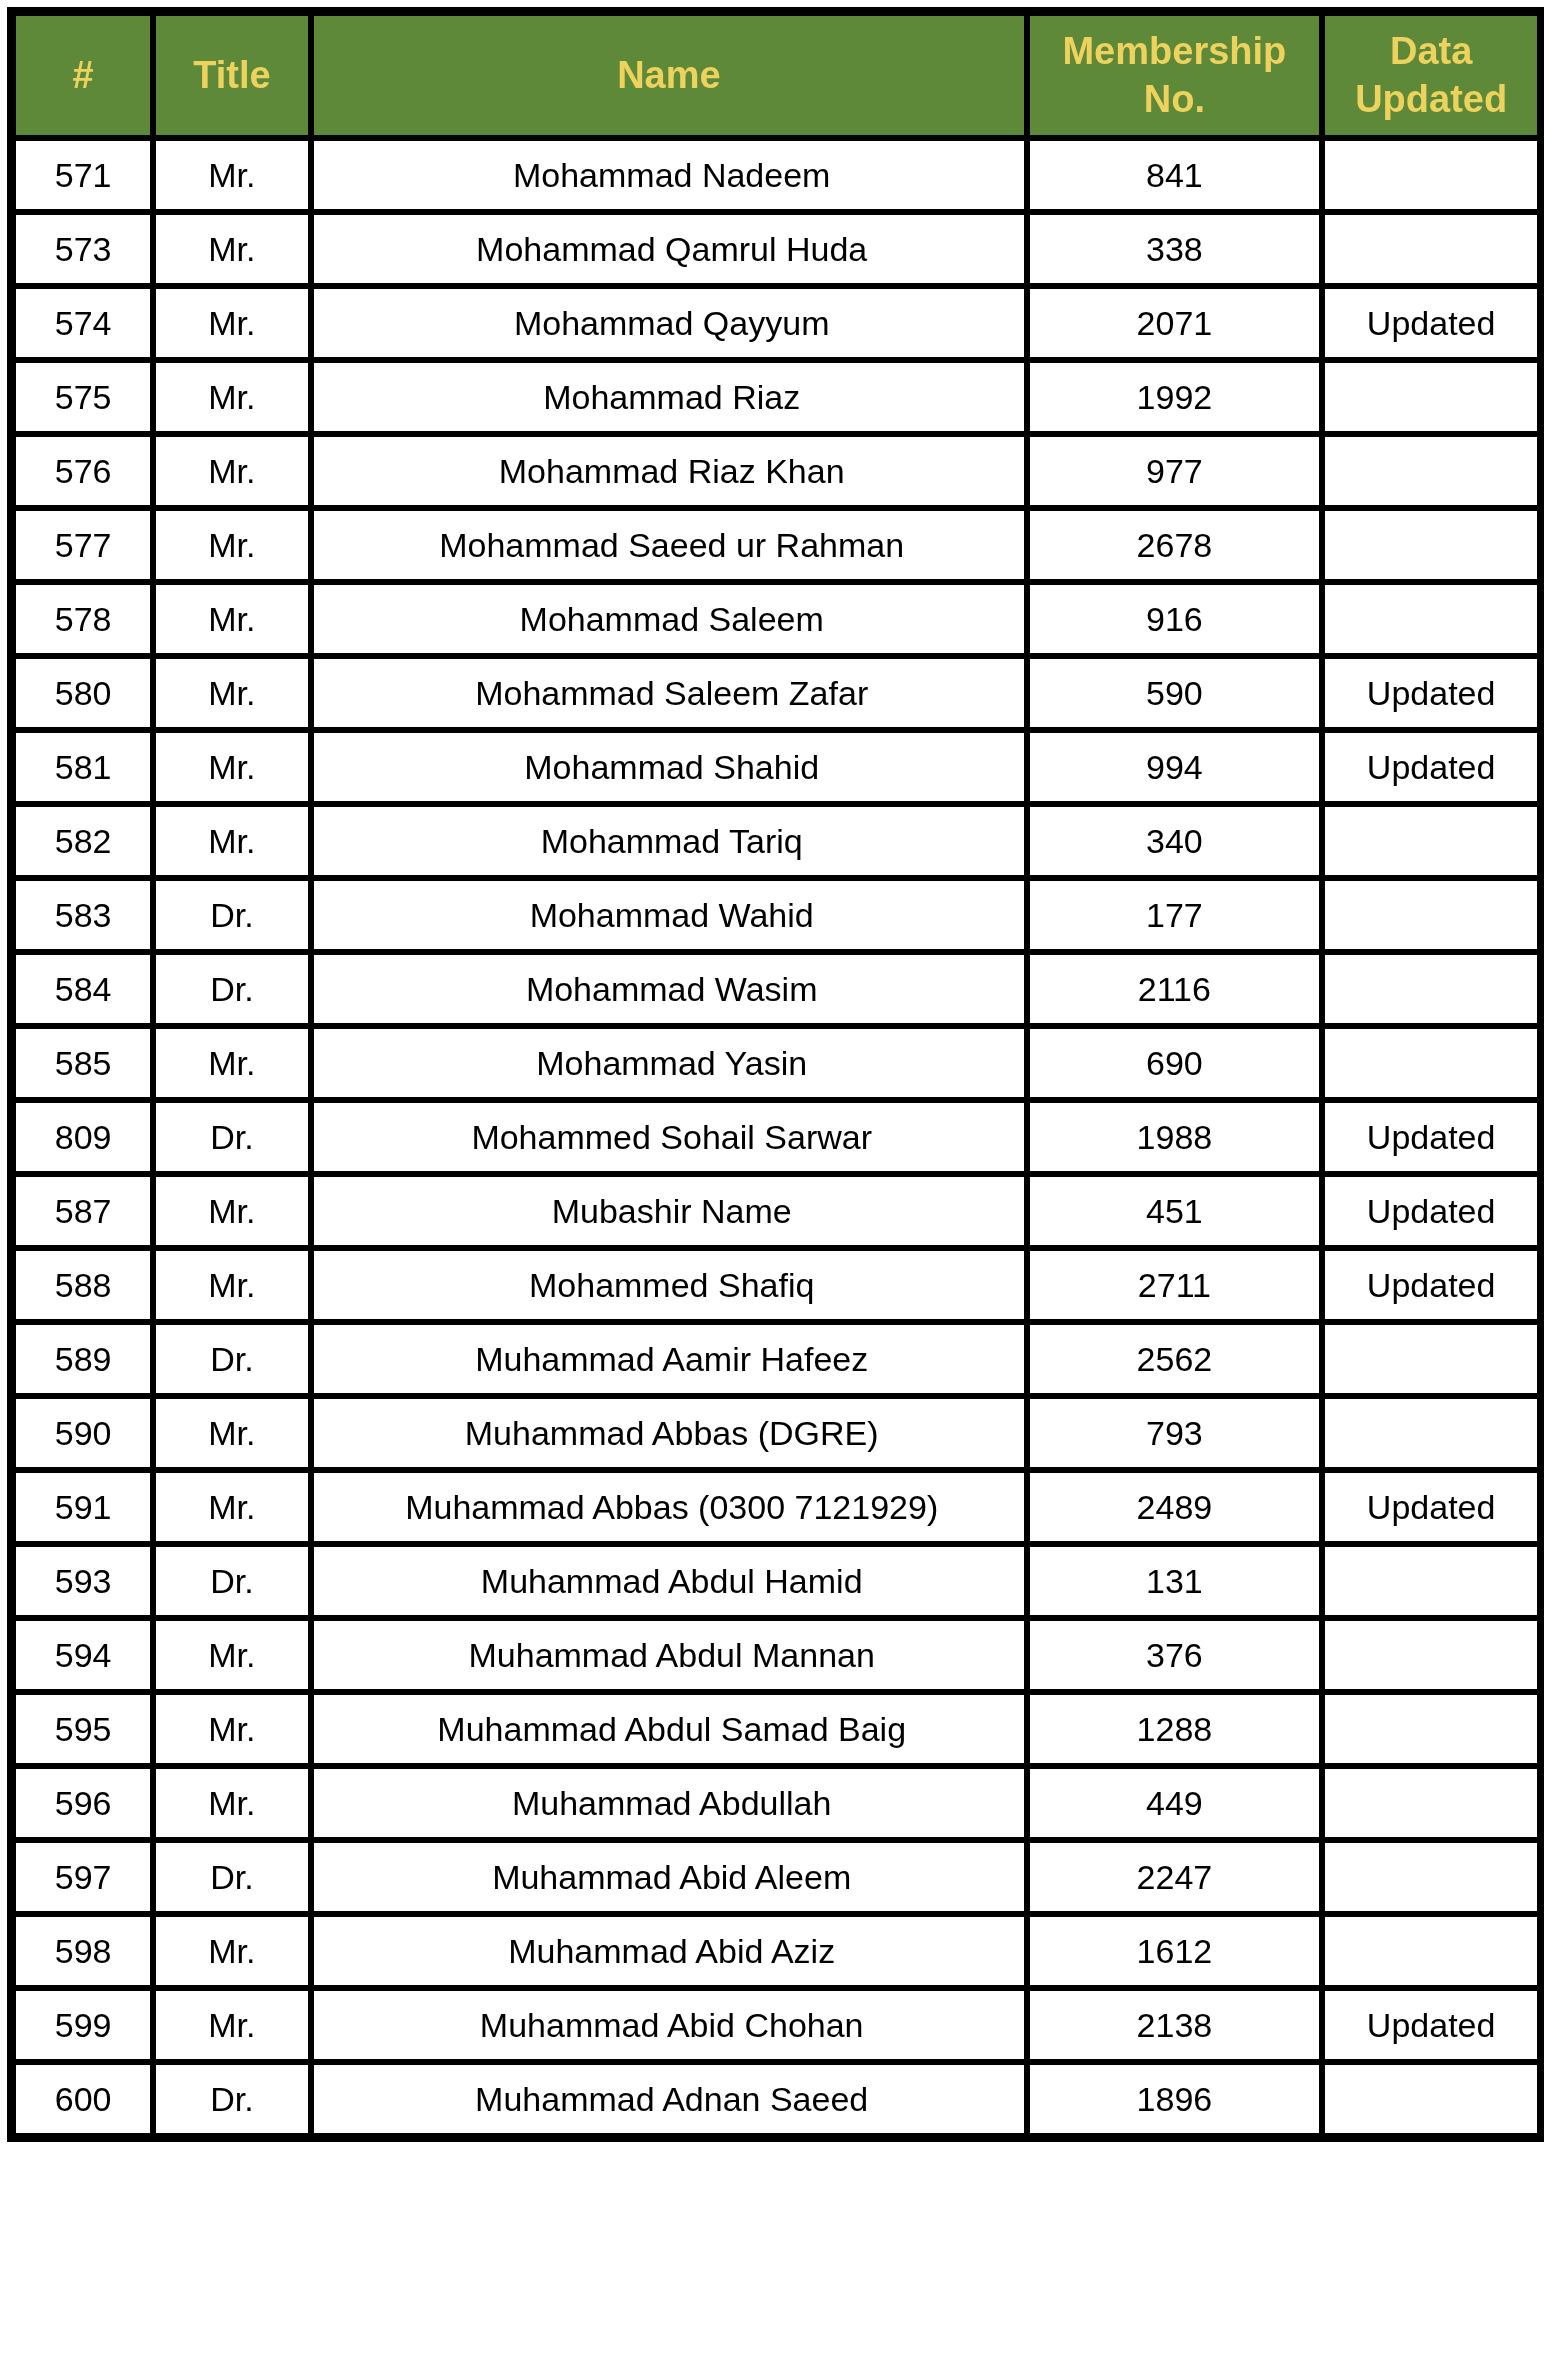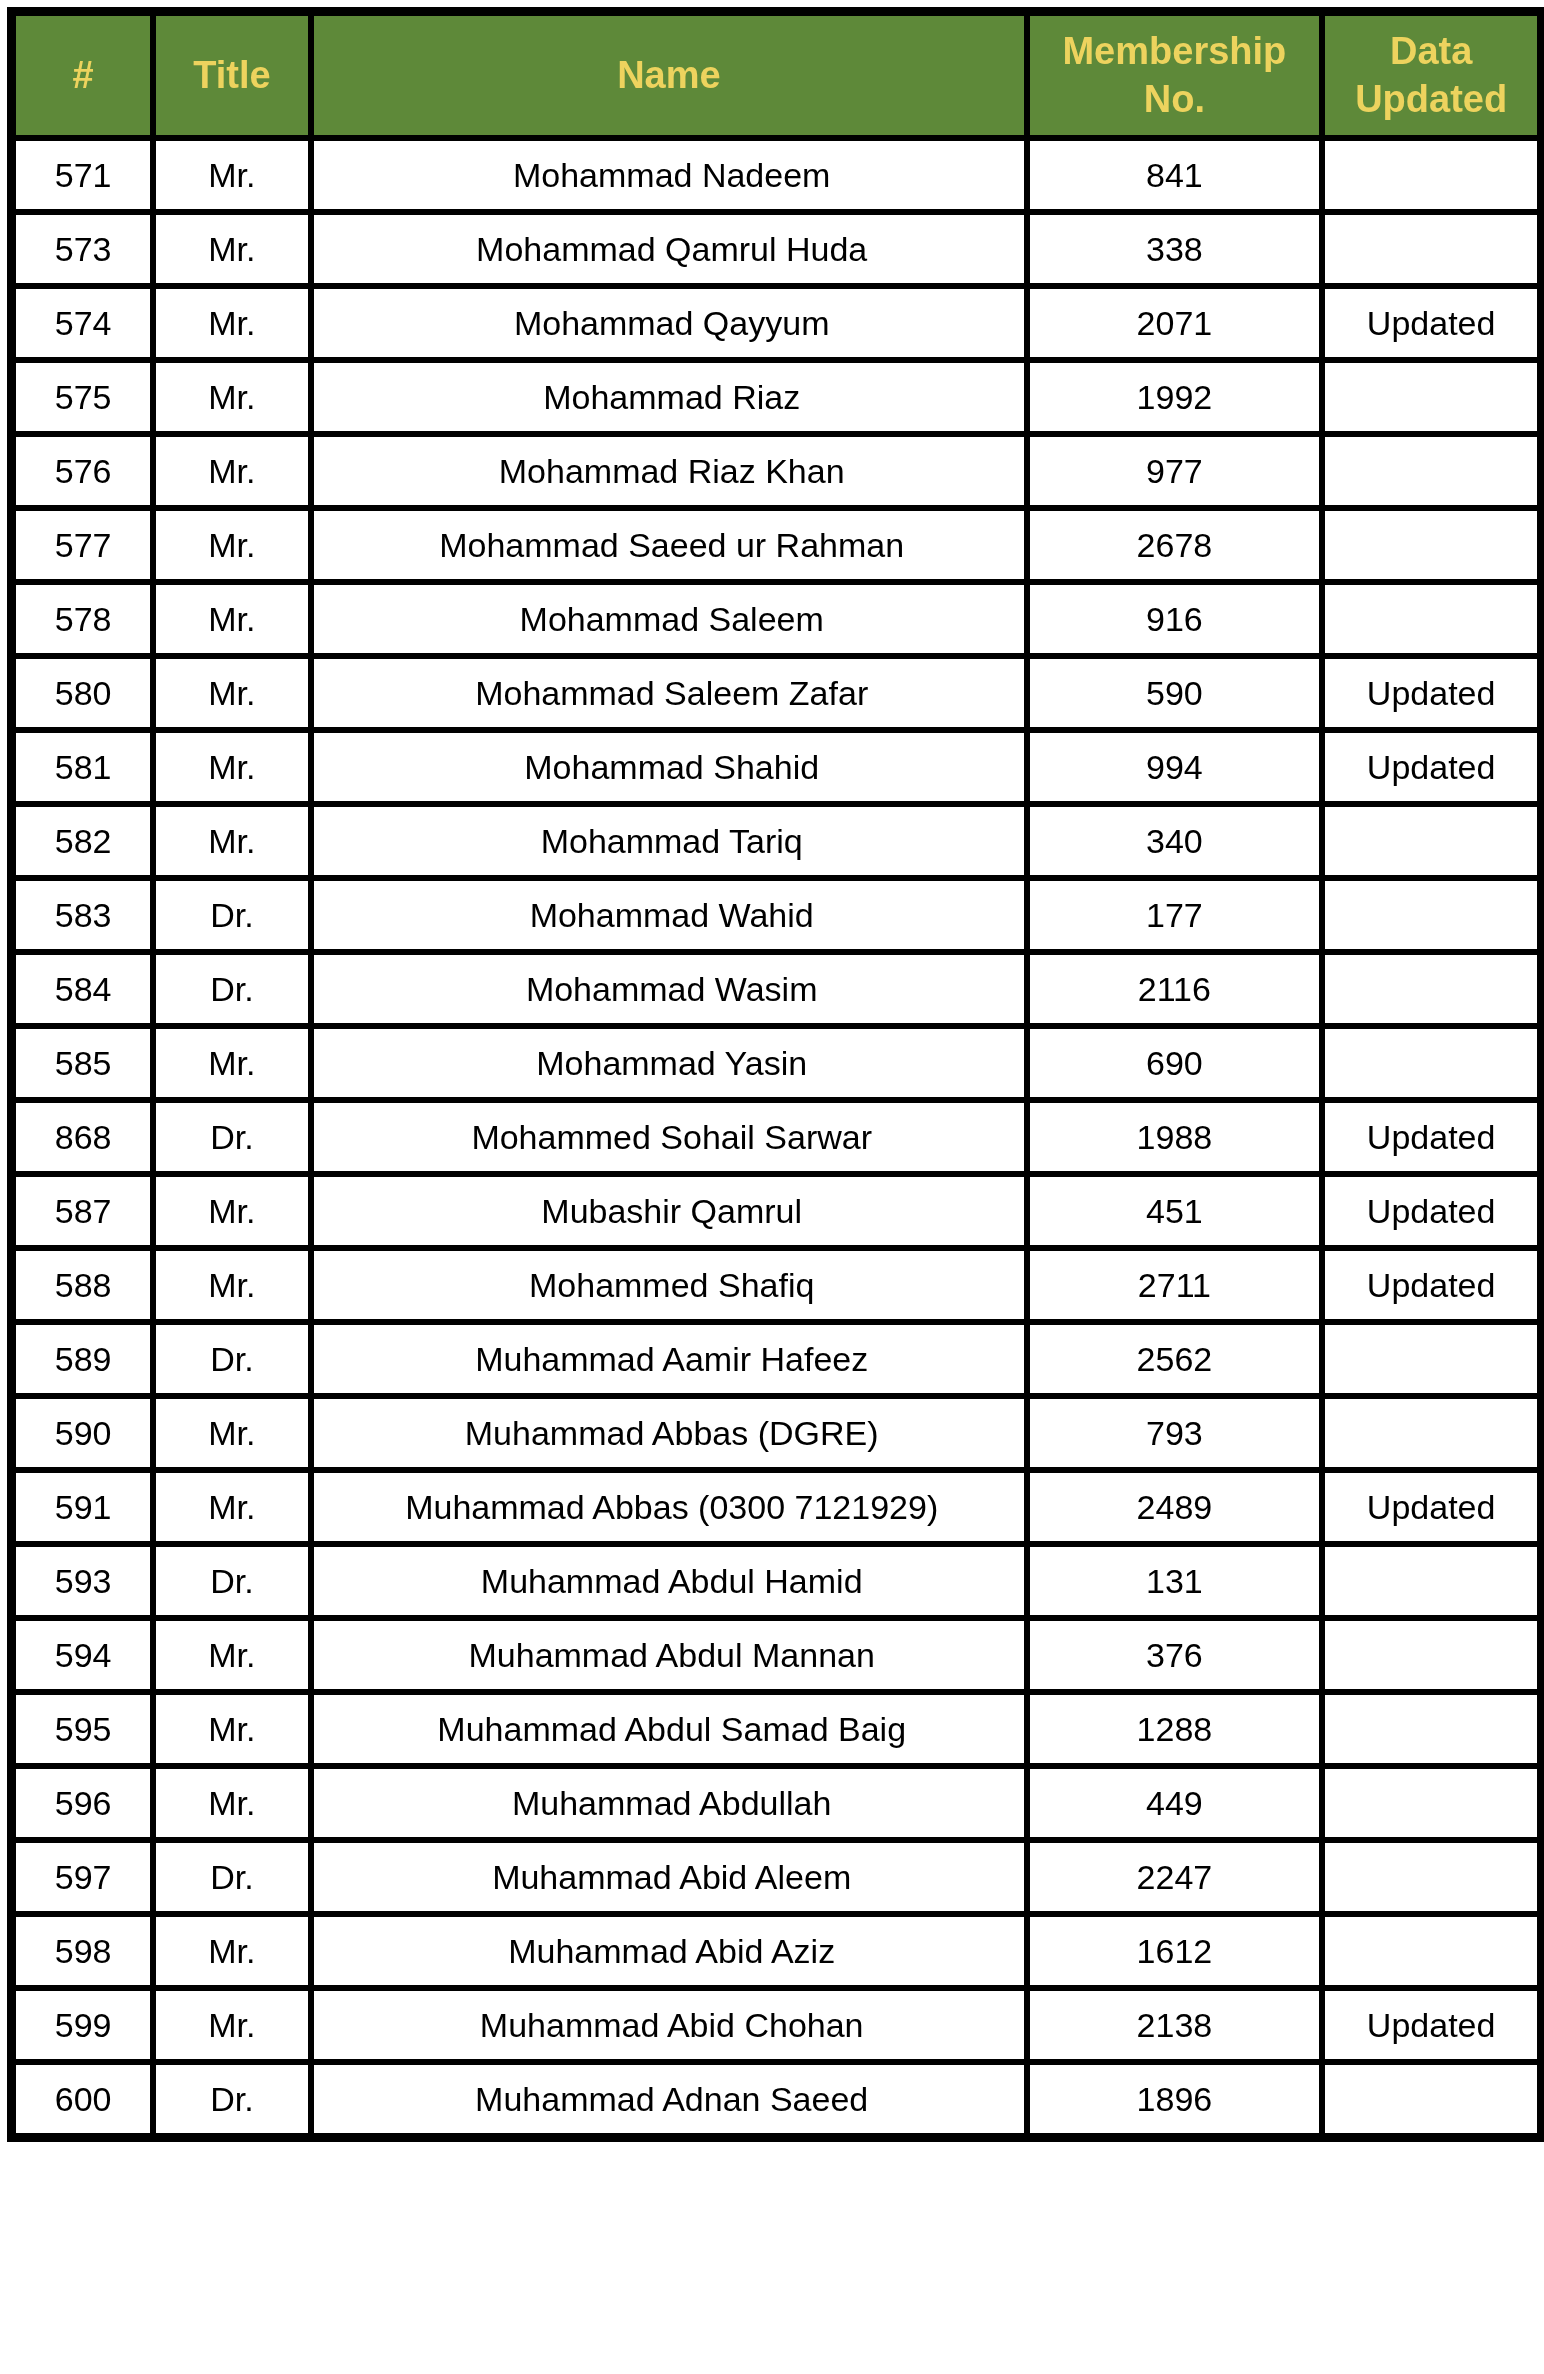--- a/index.html
+++ b/index.html
@@ -162,30 +162,30 @@
     <td class="center"></td>
   </tr>
         <tr>
     <td class="center">585</td>
     <td class="center">Mr.</td>
     <td class="name">Mohammad Yasin</td>
     <td class="center">690</td>
     <td class="center"></td>
   </tr>
         <tr>
-    <td class="center">868</td>
+    <td class="center">809</td>
     <td class="center">Dr.</td>
     <td class="name">Mohammed Sohail Sarwar</td>
     <td class="center">1988</td>
     <td class="center">Updated</td>
   </tr>
         <tr>
     <td class="center">587</td>
     <td class="center">Mr.</td>
-    <td class="name">Mubashir Qamrul</td>
+    <td class="name">Mubashir Name</td>
     <td class="center">451</td>
     <td class="center">Updated</td>
   </tr>
         <tr>
     <td class="center">588</td>
     <td class="center">Mr.</td>
     <td class="name">Mohammed Shafiq</td>
     <td class="center">2711</td>
     <td class="center">Updated</td>
   </tr>

